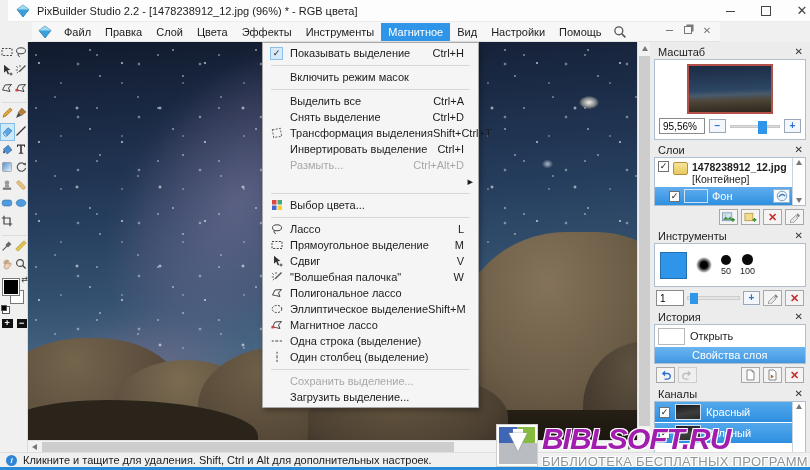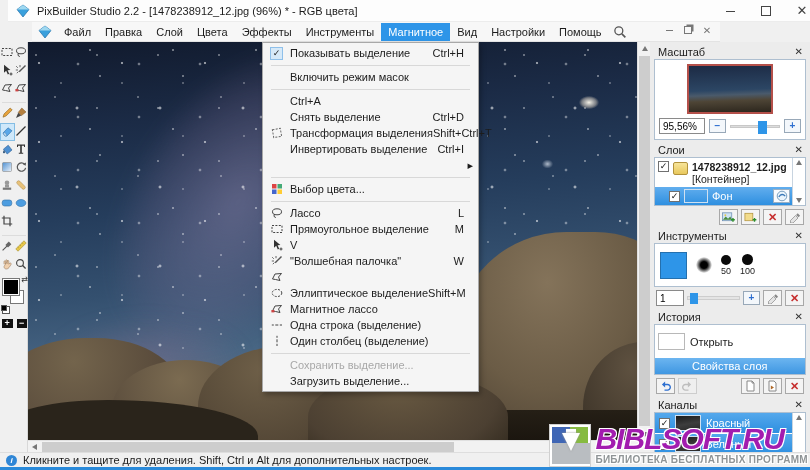--- a/index.html
+++ b/index.html
@@ -146,21 +146,21 @@
   .swatch { width:27px; height:27px; background:#2e95e8; border:1px solid #2470ae; flex:none; }
   .dot-soft { width:16px; height:16px; border-radius:50%; background:radial-gradient(circle, #000 30%, rgba(0,0,0,0) 72%); }
   .dot-group { display:flex; flex-direction:column; align-items:center; gap:1px; font-size:9px; color:#222; }
   .dot-50 { width:10px; height:10px; border-radius:50%; background:#0a0a0a; }
   .dot-100 { width:11px; height:11px; border-radius:50%; background:#0a0a0a; }
   .tools-controls { display:flex; align-items:center; gap:3px; padding:3px 2px 1px; background:#ececec; }
   .opacity-input { width:28px; height:16px; border:1px solid #8a8a8a; background:#fff; font-size:10px; padding:1px 3px; font-family:inherit; }
   .tslider { flex:1; height:4px; background:#e4e4e4; border:1px solid #cdcdcd; position:relative; }
   .tthumb { position:absolute; left:4%; top:-4px; width:8px; height:11px; background:#2e95e8; }
   
-  .hist-row { height:33px; display:flex; align-items:center; gap:5px; padding:1px 3px; }
+  .hist-row { height:22px; display:flex; align-items:center; gap:5px; padding:1px 3px; }
   .hist-thumb { width:27px; height:17px; border:1px solid #b8b8b8; flex:none; }
   .hist-row.selected { height:16px; background:linear-gradient(#6cb5f0,#3f97e2); color:#fff; padding-left:37px; }
   .hist-footer { display:flex; gap:3px; padding:3px 2px 1px; background:#ececec; }
   .hist-footer .spacer { flex:1; }
   
   .channels-body { position:relative; height:62px; overflow:hidden; }
   .chan-row { height:20px; background:linear-gradient(#54a8ec,#2e8fe0); display:flex; align-items:center; gap:5px; color:#fff; padding:0 2px 0 4px; margin:0 13px 1px 0; }
   .chan-thumb { width:26px; height:16px; border:1px solid #cfe0f0; flex:none; background:linear-gradient(170deg,#1a1a1a,#3d3d3d 55%,#2a2a2a); }
   
   .statusbar { position:absolute; left:0; top:452px; width:810px; height:15px; background:#f0f0f0; border-top:1px solid #dedede; display:flex; align-items:center; gap:6px; padding-left:6px; }
@@ -170,21 +170,21 @@
   .watermark { position:absolute; right:2px; top:424px; z-index:60; display:flex; align-items:flex-start; }
   .wm-logo { width:42px; height:43px; background:#fff; border:1px solid #d0d0d0; position:relative; flex:none; }
   .wm-sq-b { position:absolute; left:2px; top:2px; width:18px; height:16px; background:#3f66b5; }
   .wm-sq-g { position:absolute; right:2px; top:2px; width:18px; height:16px; background:#86bb40; }
   .wm-sq-gr { position:absolute; left:2px; bottom:2px; width:38px; height:21px; background:#b9bdc1; }
   .wm-arrow { position:absolute; left:12px; top:8px; width:0; height:0; border-left:9px solid transparent; border-right:9px solid transparent; border-top:18px solid #fff; filter:drop-shadow(0 0 1px #999); }
   .wm-arrow-stem { position:absolute; left:16px; top:4px; width:10px; height:10px; background:#fff; box-shadow:0 0 1px #999; }
   .wm-text { margin-left:4px; line-height:1; }
   .wm-title { font-size:30px; font-weight:bold; color:#a21caf; letter-spacing:-1px;
       text-shadow:-1px -1px 0 #fff, 1px -1px 0 #fff, -1px 1px 0 #fff, 1px 1px 0 #fff;font-style:italic; }
-  .wm-sub { font-size:10px; font-weight:bold; color:#8f9496; letter-spacing:.3px; margin-top:1px;
+  .wm-sub { font-size:13px; font-weight:normal; color:#8f9496; letter-spacing:.3px; margin-top:1px;
       text-shadow:-1px -1px 0 #fff, 1px -1px 0 #fff, -1px 1px 0 #fff, 1px 1px 0 #fff; }
 </style>
 </head>
 <body>
 
 <div class="app">
 
   <div class="titlebar">
     <span class="logo"><svg viewBox="0 0 14 14">
           <polygon points="7,1 13,5.5 7,13 1,5.5" fill="#3aa0dc" stroke="#1f6fa8" stroke-width="0.7"></polygon>
@@ -647,20 +647,21 @@
         
         
         
         
       </div>
 
       <div class="menu-row">
         <span class="mi-gutter">
           <span class="mi-icon"></span>
         </span>
+        <span class="mi-label">Выделить все</span>
         <span class="mi-shortcut">Ctrl+A</span>
 
       </div>
 
       <div class="menu-row">
         <span class="mi-gutter">
           <span class="mi-icon"></span>
         </span>
         <span class="mi-label">Снять выделение</span>
         <span class="mi-shortcut">Ctrl+D</span>
@@ -682,20 +683,28 @@
 
       <div class="menu-row">
         <span class="mi-gutter">
           <span class="mi-icon"></span>
         </span>
         <span class="mi-label">Инвертировать выделение</span>
         <span class="mi-shortcut">Ctrl+I</span>
 
       </div>
 
+      <div class="menu-row disabled">
+        <span class="mi-gutter">
+          <span class="mi-icon"></span>
+        </span>
+        <span class="mi-label">Размыть...</span>
+        <span class="mi-shortcut">Ctrl+Alt+D</span>
+
+      </div>
 
       <div class="menu-row submenu">
         <span class="mi-gutter">
           <span class="mi-icon"></span>
         </span>
         <span class="mi-shortcut"></span>
         <span class="mi-arrow">▸</span>
       </div>
 
       <div class="menu-row separator">
@@ -757,20 +766,21 @@
 
       <div class="menu-row">
         <span class="mi-gutter">
           <span class="mi-icon">
             <svg viewBox="0 0 12 12">
               <path d="M3 0.8 L3 8.8 L5.2 6.8 L6.8 10.4 L8.2 9.7 L6.6 6.3 L9.4 6.1 Z" fill="#333"></path>
               <path d="M8.5 10h3M10 8.5v3" stroke="#333" stroke-width="0.9" fill="none"></path>
             </svg>
           </span>
         </span>
+        <span class="mi-label">Сдвиг</span>
         <span class="mi-shortcut">V</span>
 
       </div>
 
       <div class="menu-row">
         <span class="mi-gutter">
           <span class="mi-icon">
             <svg viewBox="0 0 12 12">
               <line x1="4.2" y1="7.8" x2="10.5" y2="1.5" stroke="#555" stroke-width="1.4"></line>
               <path d="M1.2 2.2l1.6 1.6M0.8 6h2.2M5 1v2.2M1.8 9.2l1.6-1.6" stroke="#555" stroke-width="0.9" fill="none"></path>
@@ -783,20 +793,21 @@
       </div>
 
       <div class="menu-row">
         <span class="mi-gutter">
           <span class="mi-icon">
             <svg viewBox="0 0 12 12">
               <path d="M1.5 8 L4 3 L10.5 2.5 L7.5 6 L9 9.5 L4.5 8.5 Z" fill="none" stroke="#444"></path>
             </svg>
           </span>
         </span>
+        <span class="mi-label">Полигональное лассо</span>
         <span class="mi-shortcut"></span>
 
       </div>
 
       <div class="menu-row">
         <span class="mi-gutter">
           <span class="mi-icon">
             <svg viewBox="0 0 12 12">
               <ellipse cx="6" cy="6" rx="4.8" ry="3.6" fill="none" stroke="#444" stroke-dasharray="2 1.4"></ellipse>
             </svg>

